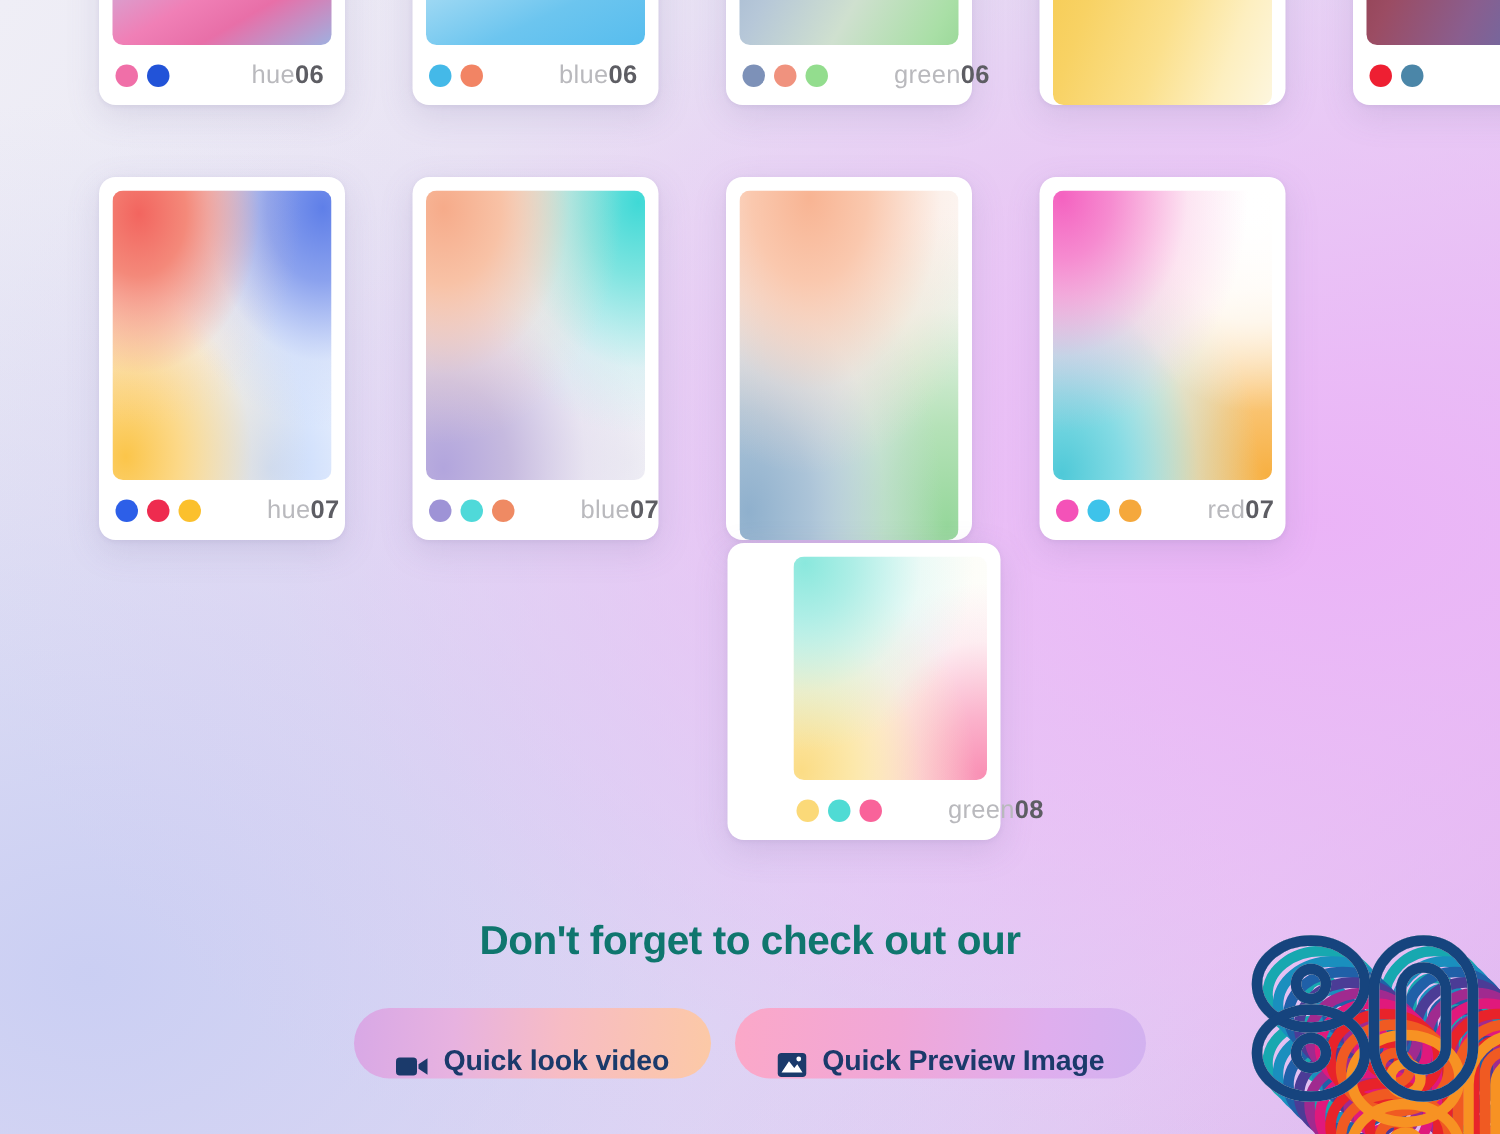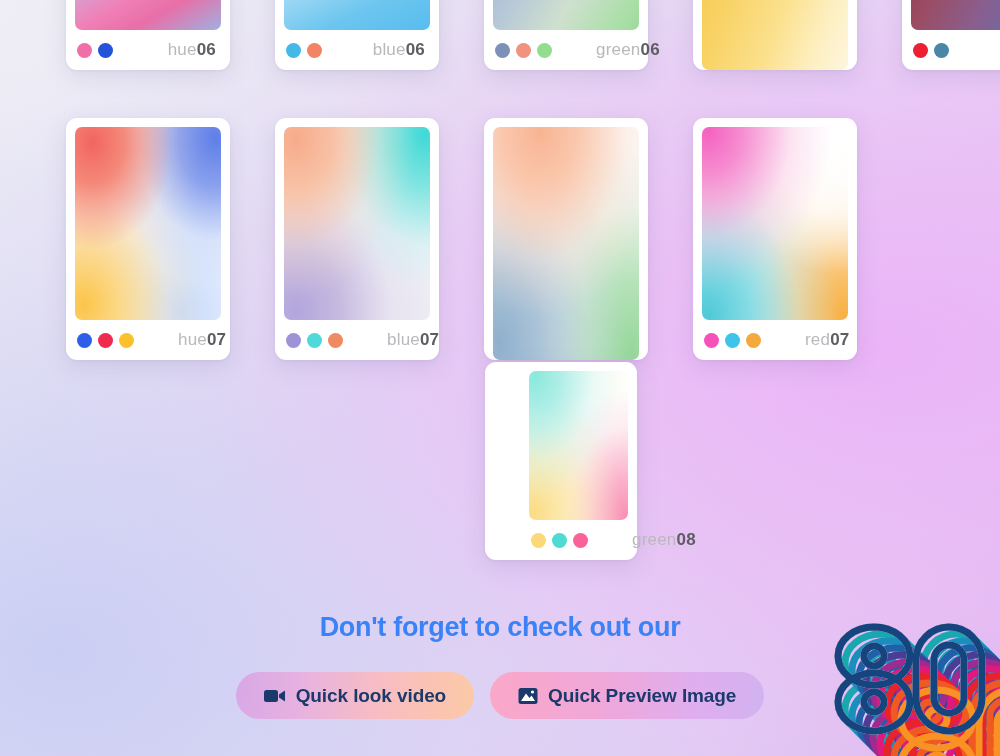--- a/index.html
+++ b/index.html
@@ -55,44 +55,44 @@
   
   .row1 { top:-78px; height:148px; }
   .row2 { top:118px; height:242px; }
   .row3 { top:362px; height:198px; }
 
   .c1 { left:66px;  width:164px; }
   .c2 { left:275px; width:164px; }
   .c3 { left:484px; width:164px; }
   .c4 { left:693px; width:164px; }
   .c5 { left:902px; width:164px; }
-  .cmid { left:485px; width:152px;padding-left:44px; }
+  .cmid { left:485px; width:182px;padding-left:44px; }
   .headline {
     position:absolute;
     top:612px;
     left:0; right:0;
     text-align:center;
     font-size:27px;
     font-weight:700;
     letter-spacing:-0.3px;
-    color:#3b82f6;
+    color:#0f766e;
   }
   .btn-row {
     position:absolute;
     top:672px;
     left:0; right:0;
     display:flex;
     justify-content:center;
     gap:16px;
   }
   .btn {
     height:47px;
     border-radius:24px;
     display:flex;
-    align-items:center;
+    align-items:flex-end;
     gap:10px;
     padding:0 28px;
     font-size:19px;
     font-weight:700;
     color:#1b3a6b;
     border:none;
     cursor:pointer;
     letter-spacing:-0.1px;
     font-family:"Liberation Sans", sans-serif;
   }

